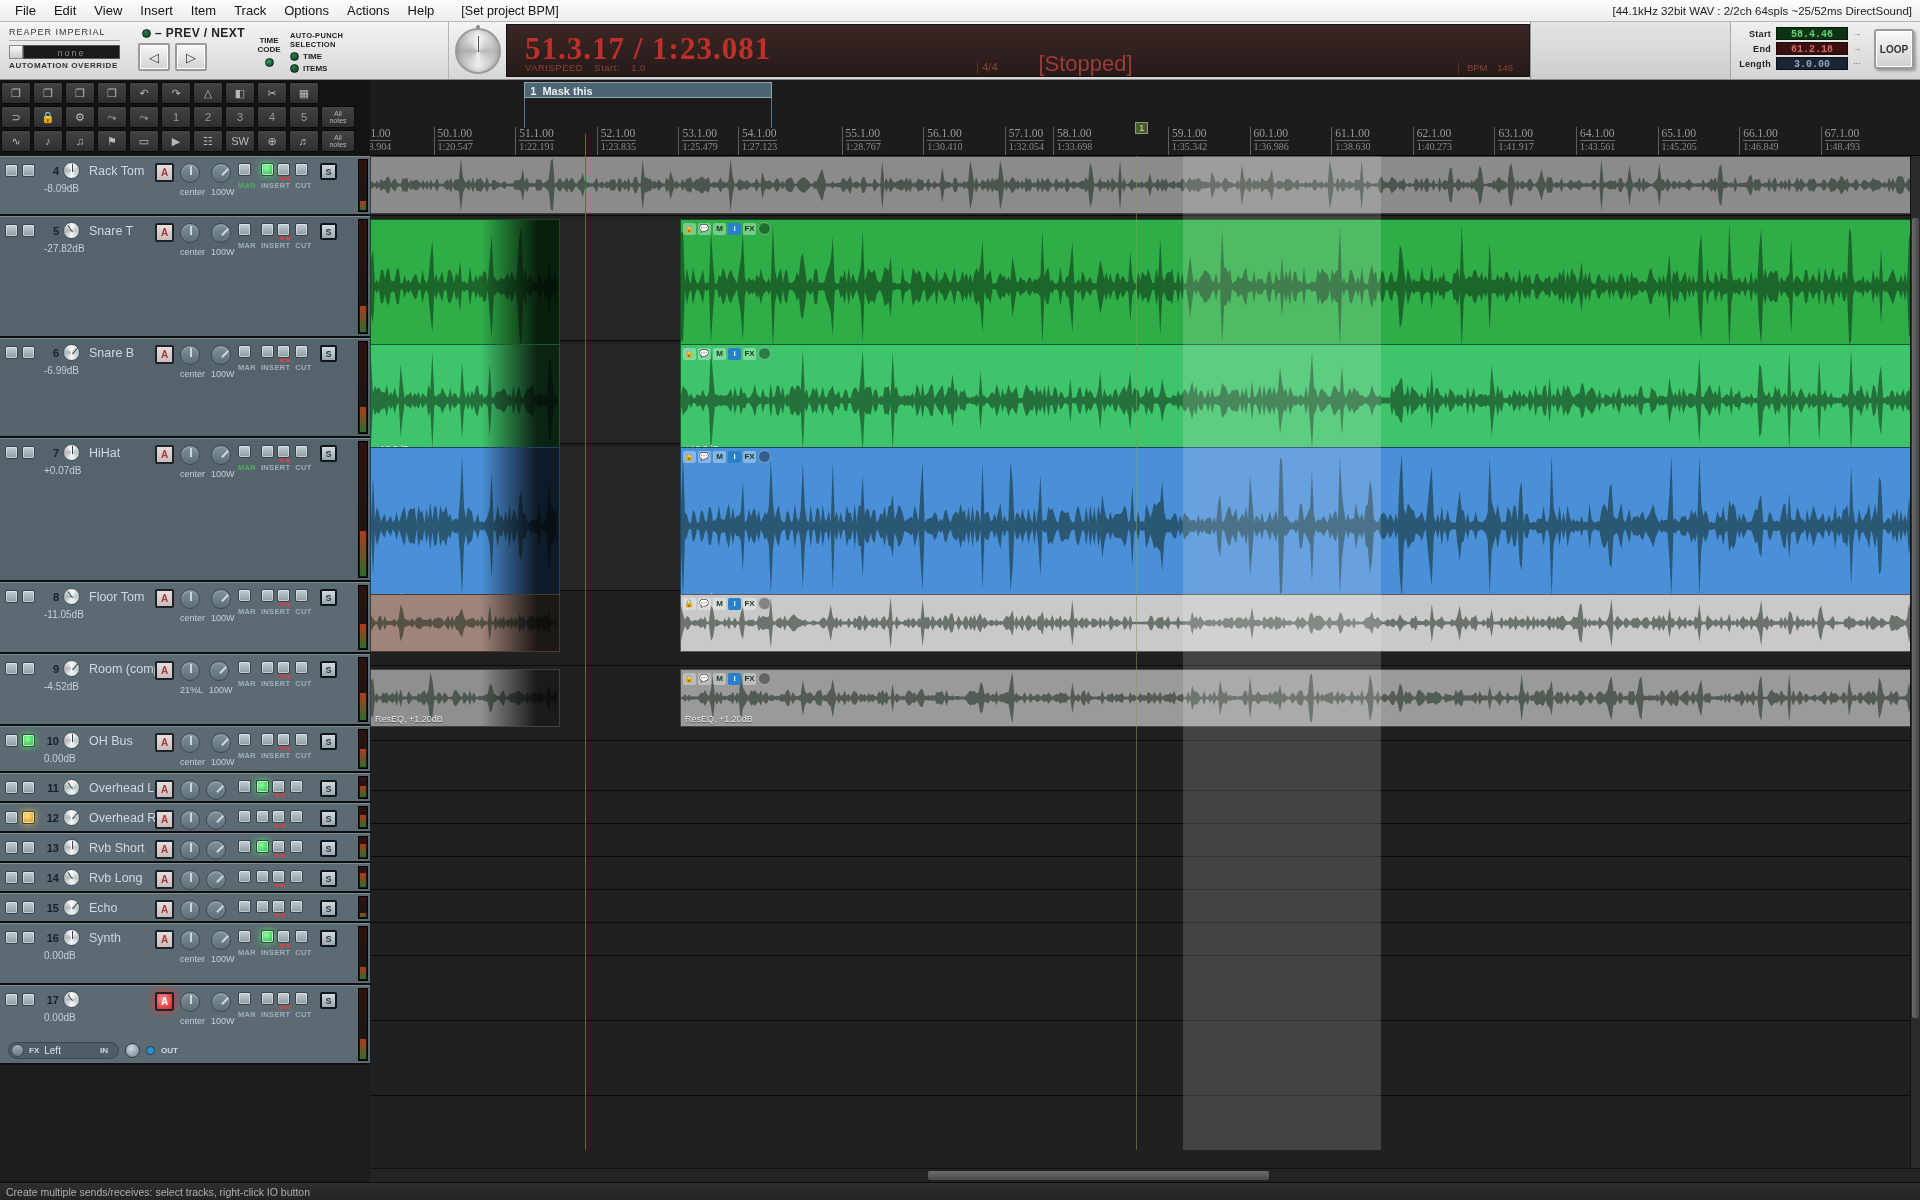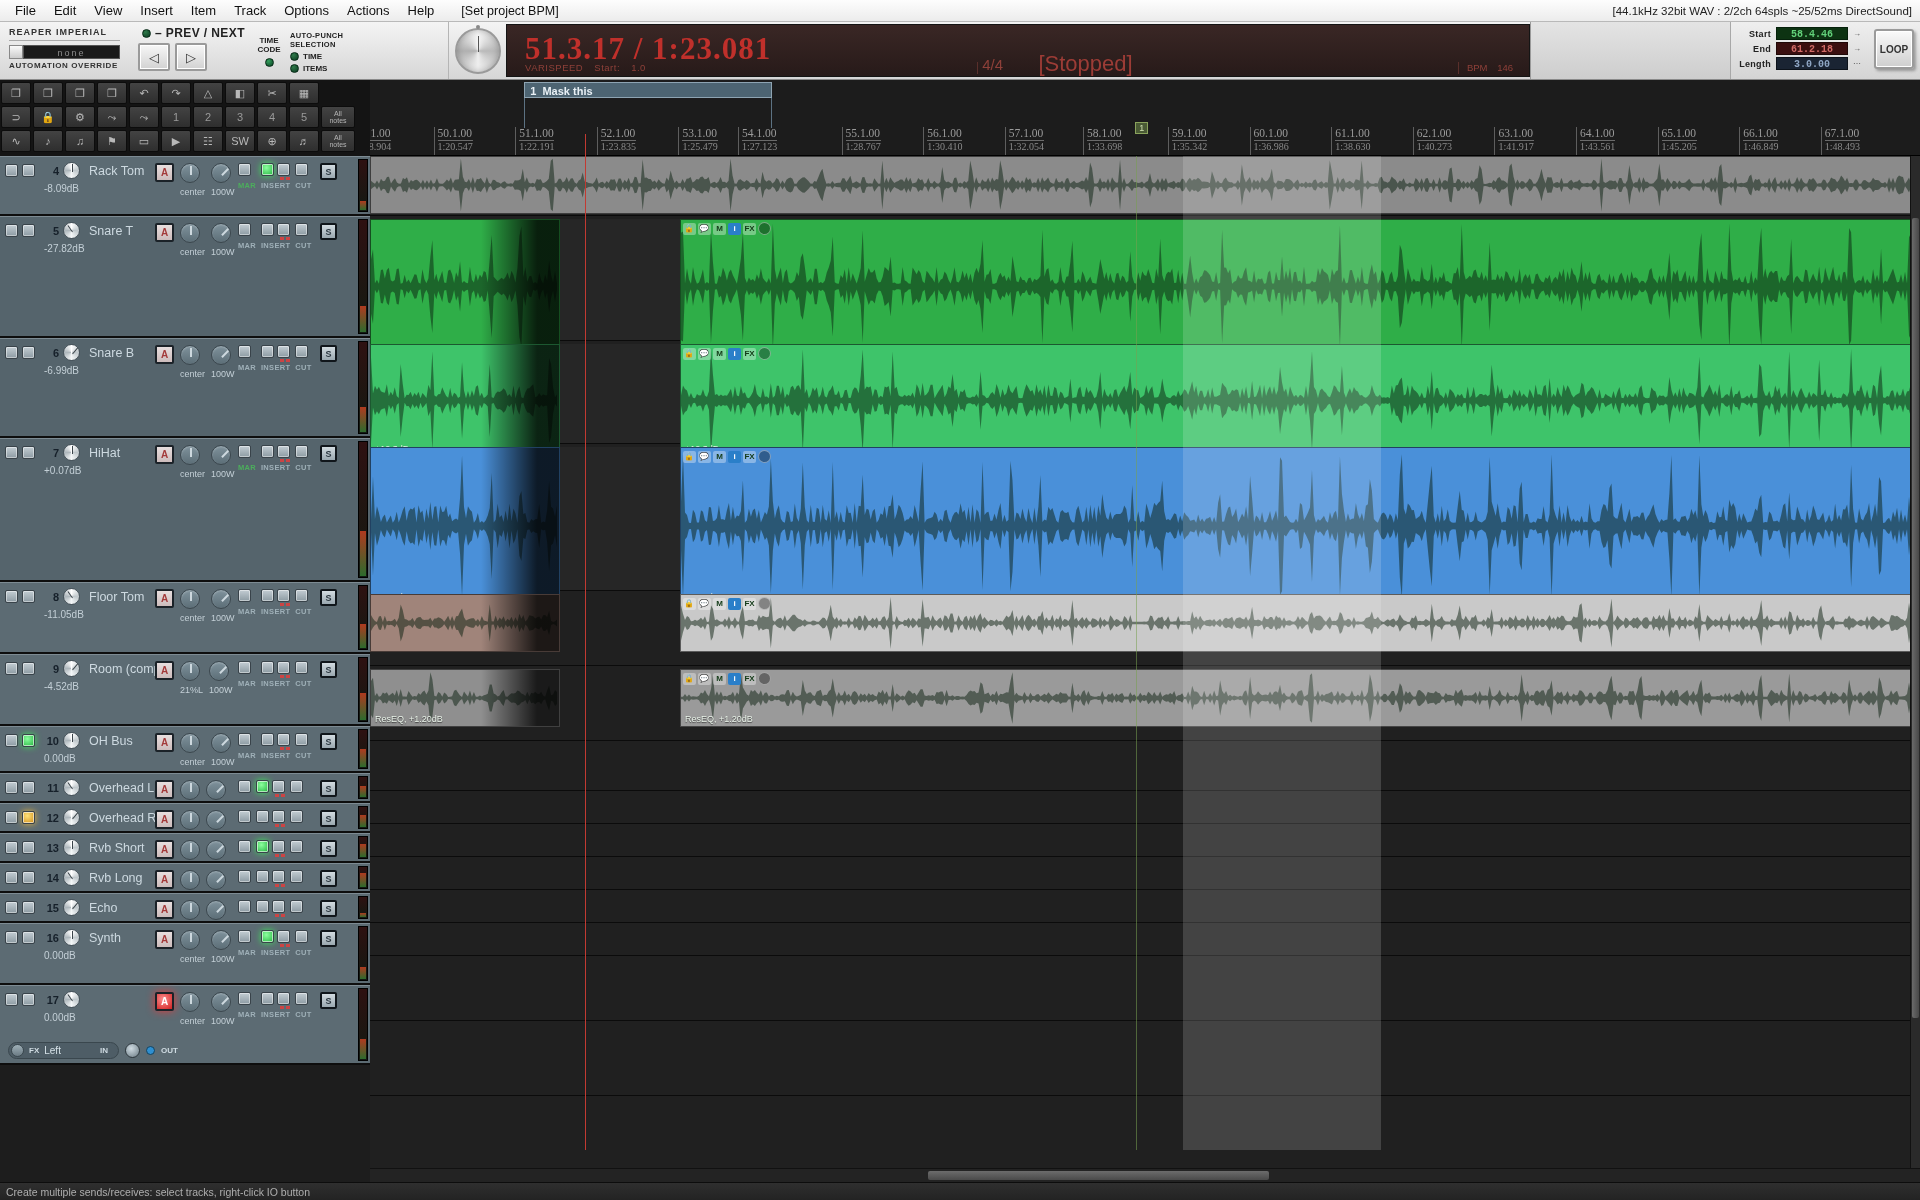--- a/index.html
+++ b/index.html
@@ -13,21 +13,21 @@
   .menubar .mi { font-size:13px; color:#111; padding:2px 9px; cursor:default; }
   .menubar .proj { font-size:12.5px; color:#111; margin-left:18px; }
   .menubar .audiocfg { position:absolute; right:8px; font-size:11.5px; color:#222; }
 
   
   .transport { height:58px; background:linear-gradient(#f4f4f4,#d6d6d6);
     border-bottom:1px solid #8a8a8a; display:flex; align-items:stretch;
     position:relative; }
   .tp-left { width:128px; padding:5px 8px 0 9px; position:relative; }
   .tp-left .brand { font-size:9px; letter-spacing:1px; color:#333;
-    font-weight:bold; }
+    font-weight:normal; }
   .tp-left .hr { height:1px; background:#aaa; margin:3px 0 4px 0; }
   .autoover { display:flex; align-items:center; }
   .autoover .knobsq { width:14px; height:14px; background:linear-gradient(#fafafa,#ccc);
     border:1px solid #888; }
   .autoover .fld { flex:1; height:14px; background:#1a1a1a;
     color:#8c8c8c; font-size:9px; letter-spacing:2px; text-align:center;
     line-height:14px; border:1px solid #555; }
   .tp-left .aolabel { font-size:8px; letter-spacing:.6px; color:#333;
     font-weight:bold; margin-top:2px; }
 
@@ -78,21 +78,21 @@
   .tp-display { flex:1; background:linear-gradient(#3a2725,#271a19);
     border:1px solid #141414; position:relative; margin:2px 0 2px 0; }
   .big-time { position:absolute; left:18px; top:6px; font-size:31px;
     font-weight:bold; color:#c0302b; font-family:"Liberation Serif", serif;
     letter-spacing:1px; }
   .stopped { position:absolute; left:52%; top:26px; font-size:22px;
     color:#9c3c36; }
   .vspd { position:absolute; left:18px; bottom:3px; font-size:9.5px;
     color:#8e4039; letter-spacing:.5px; }
   .vspd b { font-weight:normal; margin-left:8px; }
-  .sigd { position:absolute; left:46.5%; bottom:3px; font-size:15px; color:#8e4039; }
+  .sigd { position:absolute; left:46.5%; bottom:3px; font-size:11px; color:#8e4039; }
   .bpmd { position:absolute; right:16px; bottom:3px; font-size:9.5px; color:#8e4039; }
   .sep-v { position:absolute; bottom:2px; width:1px; height:12px; background:#5a2f2b; }
 
   .tp-blank { width:200px; background:linear-gradient(#e4e4e4,#cdcdcd);
     border-left:1px solid #9a9a9a; }
   .tp-right { width:190px; padding:5px 6px 0 4px;
     display:flex; gap:6px; align-items:flex-start;
     background:linear-gradient(#efefef,#d4d4d4); border-left:1px solid #a8a8a8; }
   .sel-rows { flex:1; }
   .sel-row { display:flex; align-items:center; gap:5px; margin-bottom:2px; }
@@ -1066,21 +1066,21 @@
           <i>1:28.767</i>
         </div>
         <div class="rtick" style="left: 553.2px;">
           <b>56.1.00</b>
           <i>1:30.410</i>
         </div>
         <div class="rtick" style="left: 634.8px;">
           <b>57.1.00</b>
           <i>1:32.054</i>
         </div>
-        <div class="rtick" style="left: 713px;">
+        <div class="rtick" style="left: 683px;">
           <b>58.1.00</b>
           <i>1:33.698</i>
         </div>
         <div class="rtick" style="left: 798px;">
           <b>59.1.00</b>
           <i>1:35.342</i>
         </div>
         <div class="rtick" style="left: 879.6px;">
           <b>60.1.00</b>
           <i>1:36.986</i>

